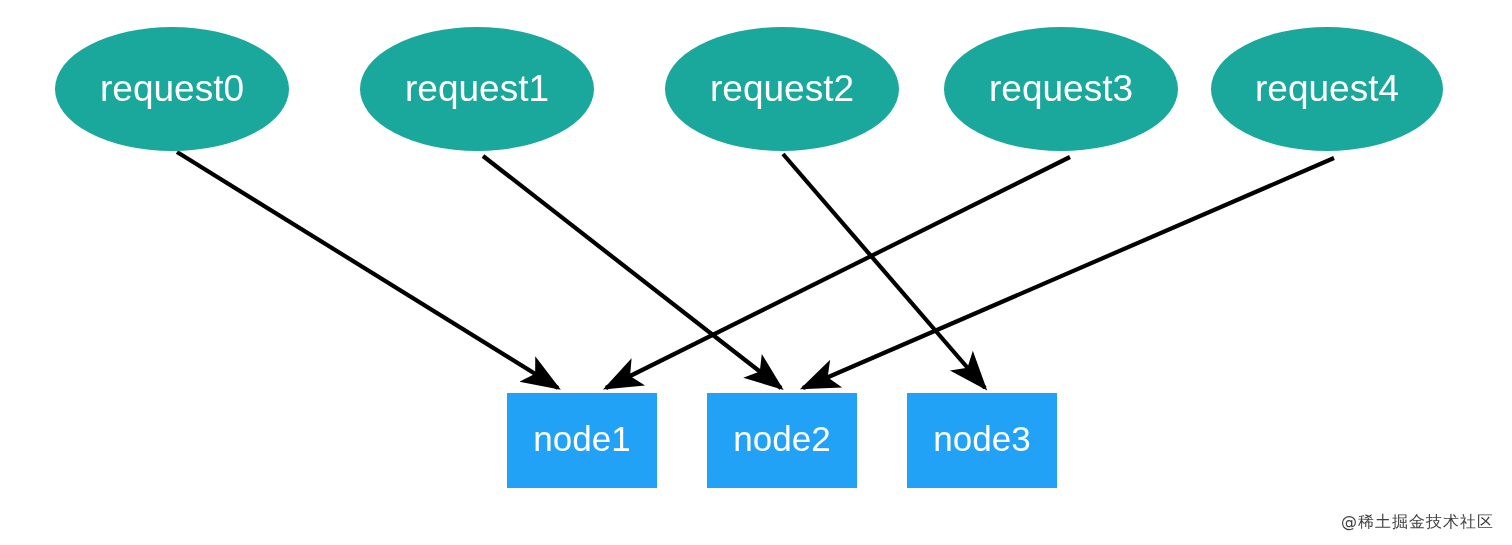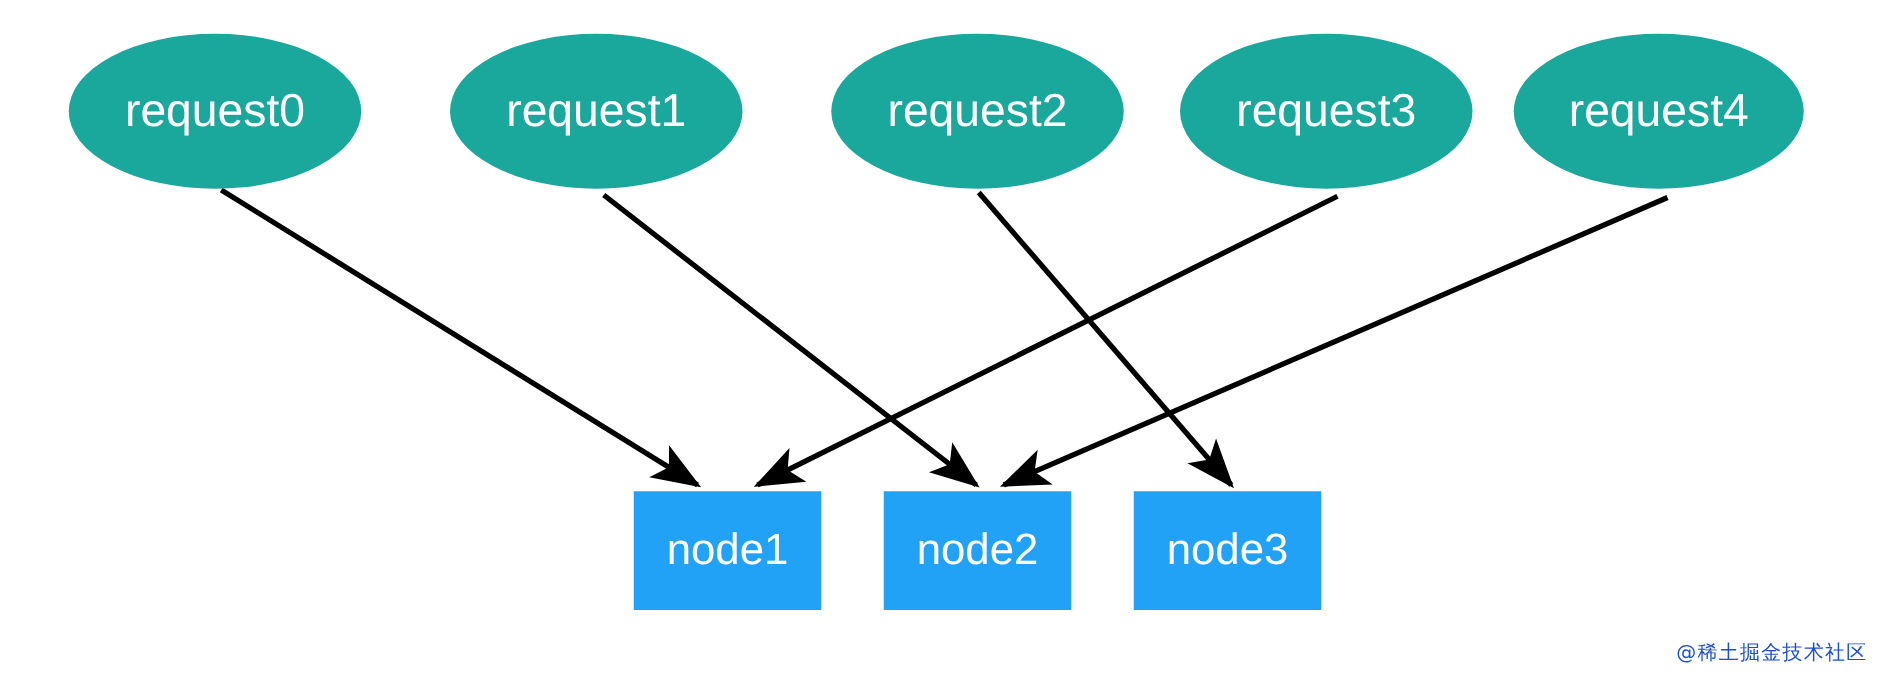--- a/index.html
+++ b/index.html
@@ -44,21 +44,21 @@
   }
   .node-label {
     font-size: 35px;
   }
   .watermark-text {
     position: absolute;
     right: 18px;
     bottom: 12px;
     font-family: "DejaVu Sans", "Liberation Sans", sans-serif;
     font-size: 16px;
-    color: #1d4ed8;
+    color: #404040;
     letter-spacing: 1px;
     white-space: nowrap;
     user-select: none;
     margin-left: 38px;
   }
 </style>
 </head>
 <body>
 
 <div id="diagram-root">

